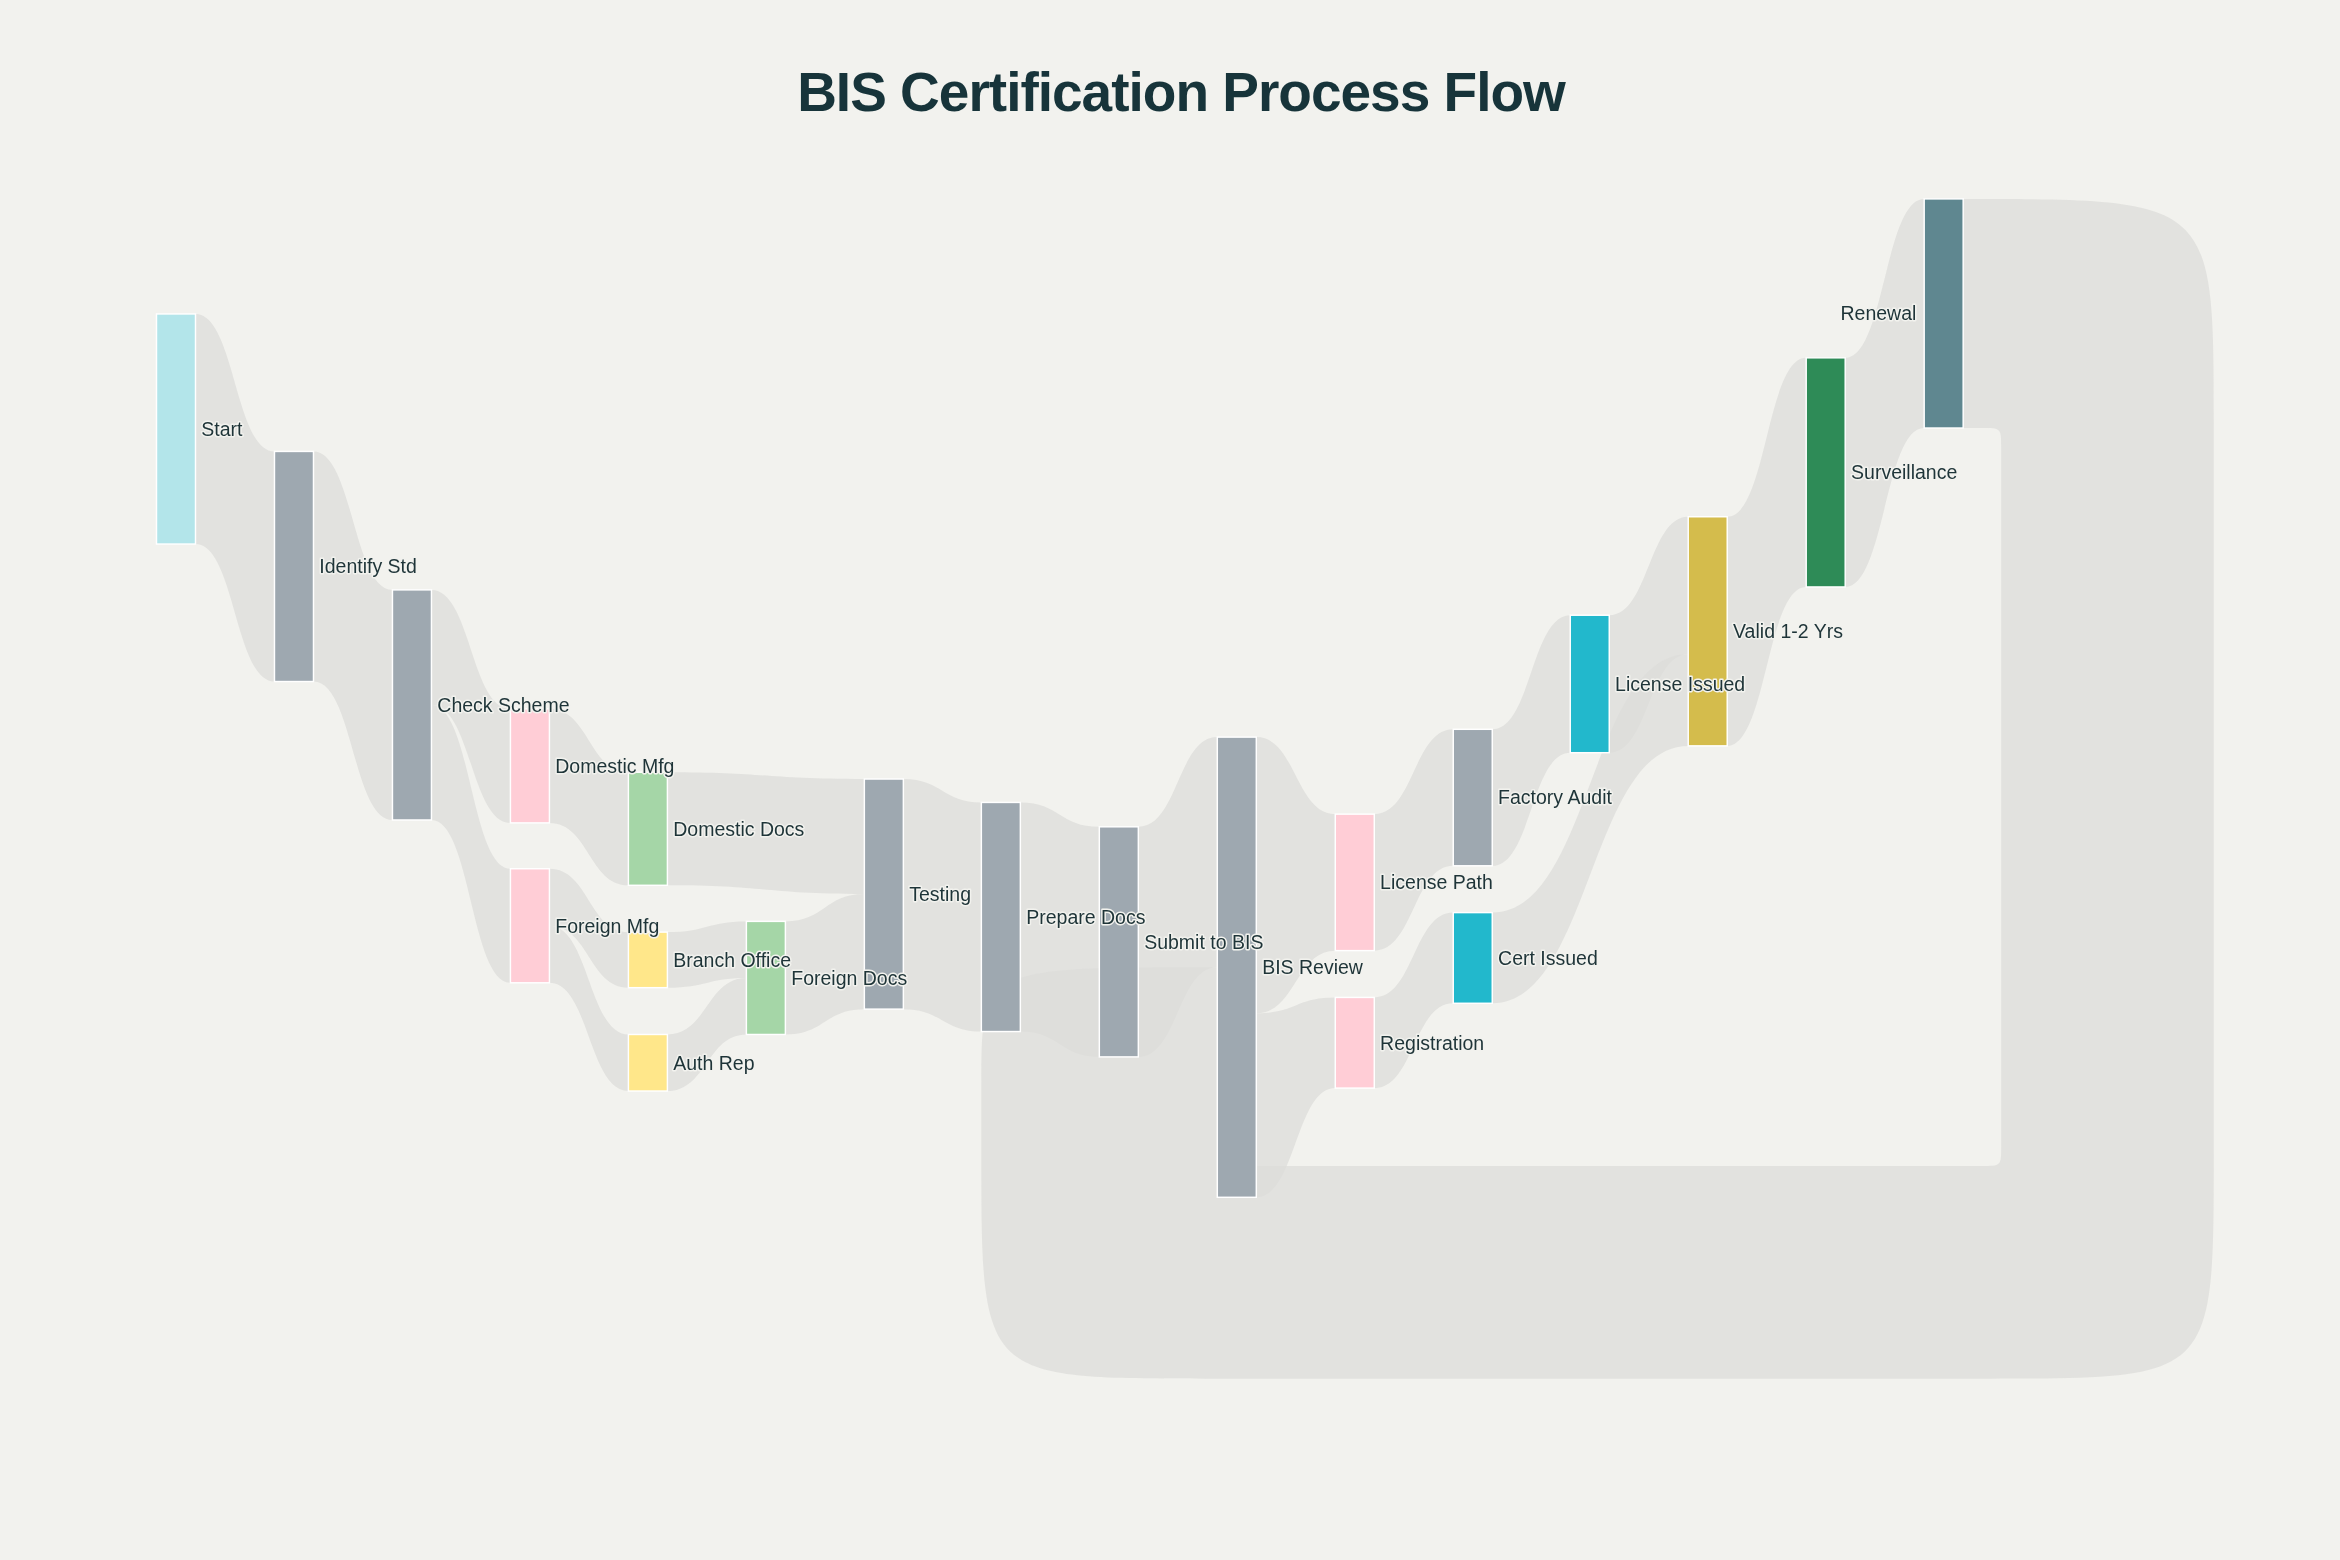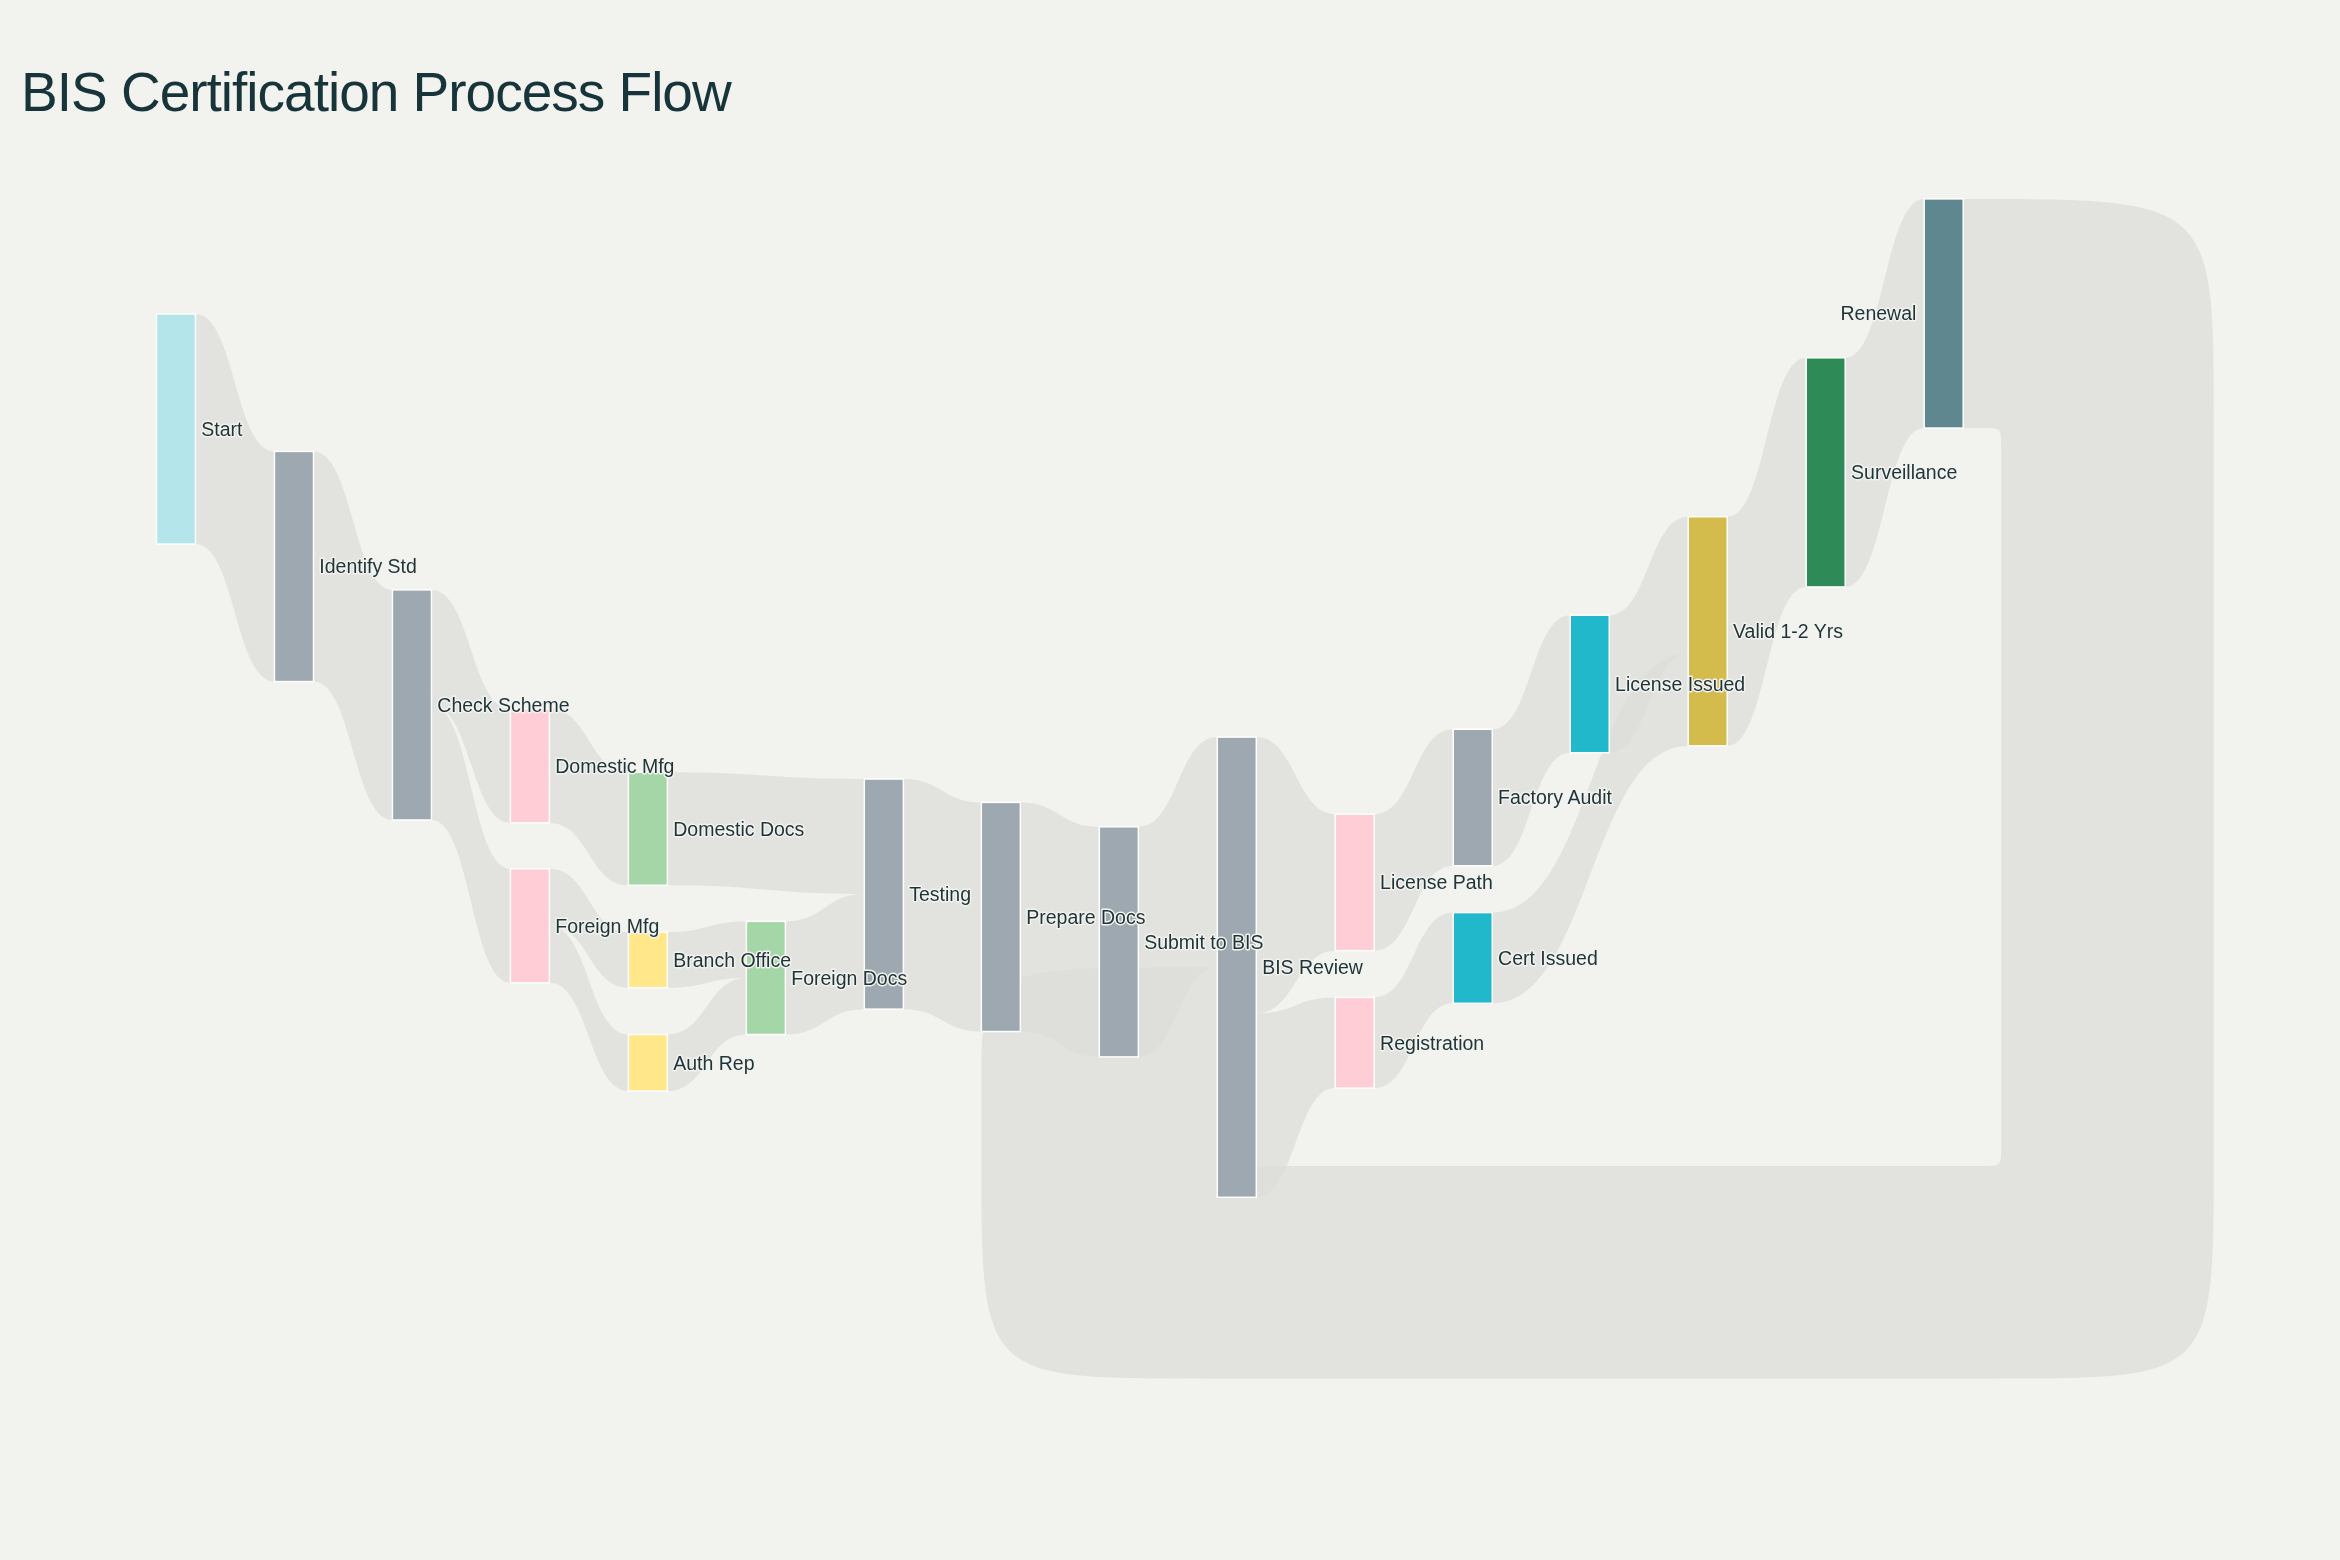--- a/index.html
+++ b/index.html
@@ -4,21 +4,21 @@
 <style>
   html, body { margin: 0; padding: 0; }
   body {
     width: 2341px; height: 1560px;
     background: #F2F2EE;
     font-family: "Liberation Sans", "DejaVu Sans", sans-serif;
     position: relative; overflow: hidden;
   }
   .title {
     position: absolute; left: 0; right: 0; top: 60px;
-    font-size: 55px; font-weight: normal;
+    text-align: center; font-size: 55px; font-weight: bold;
     color: #17343A; letter-spacing: -1px; margin-left: 21px;
   }
   svg.sankey { position: absolute; left: 0; top: 0; }
   .link { fill: #DCDCDA; fill-opacity: 0.75; }
   .node { stroke: #FFFFFF; stroke-width: 1.5; }
   .lbl {
     font-family: "Liberation Sans", "DejaVu Sans", sans-serif;
     font-size: 20px; fill: #1E3438;
     paint-order: stroke; stroke: #F2F2EE; stroke-width: 3px; stroke-linejoin: round;
   }

